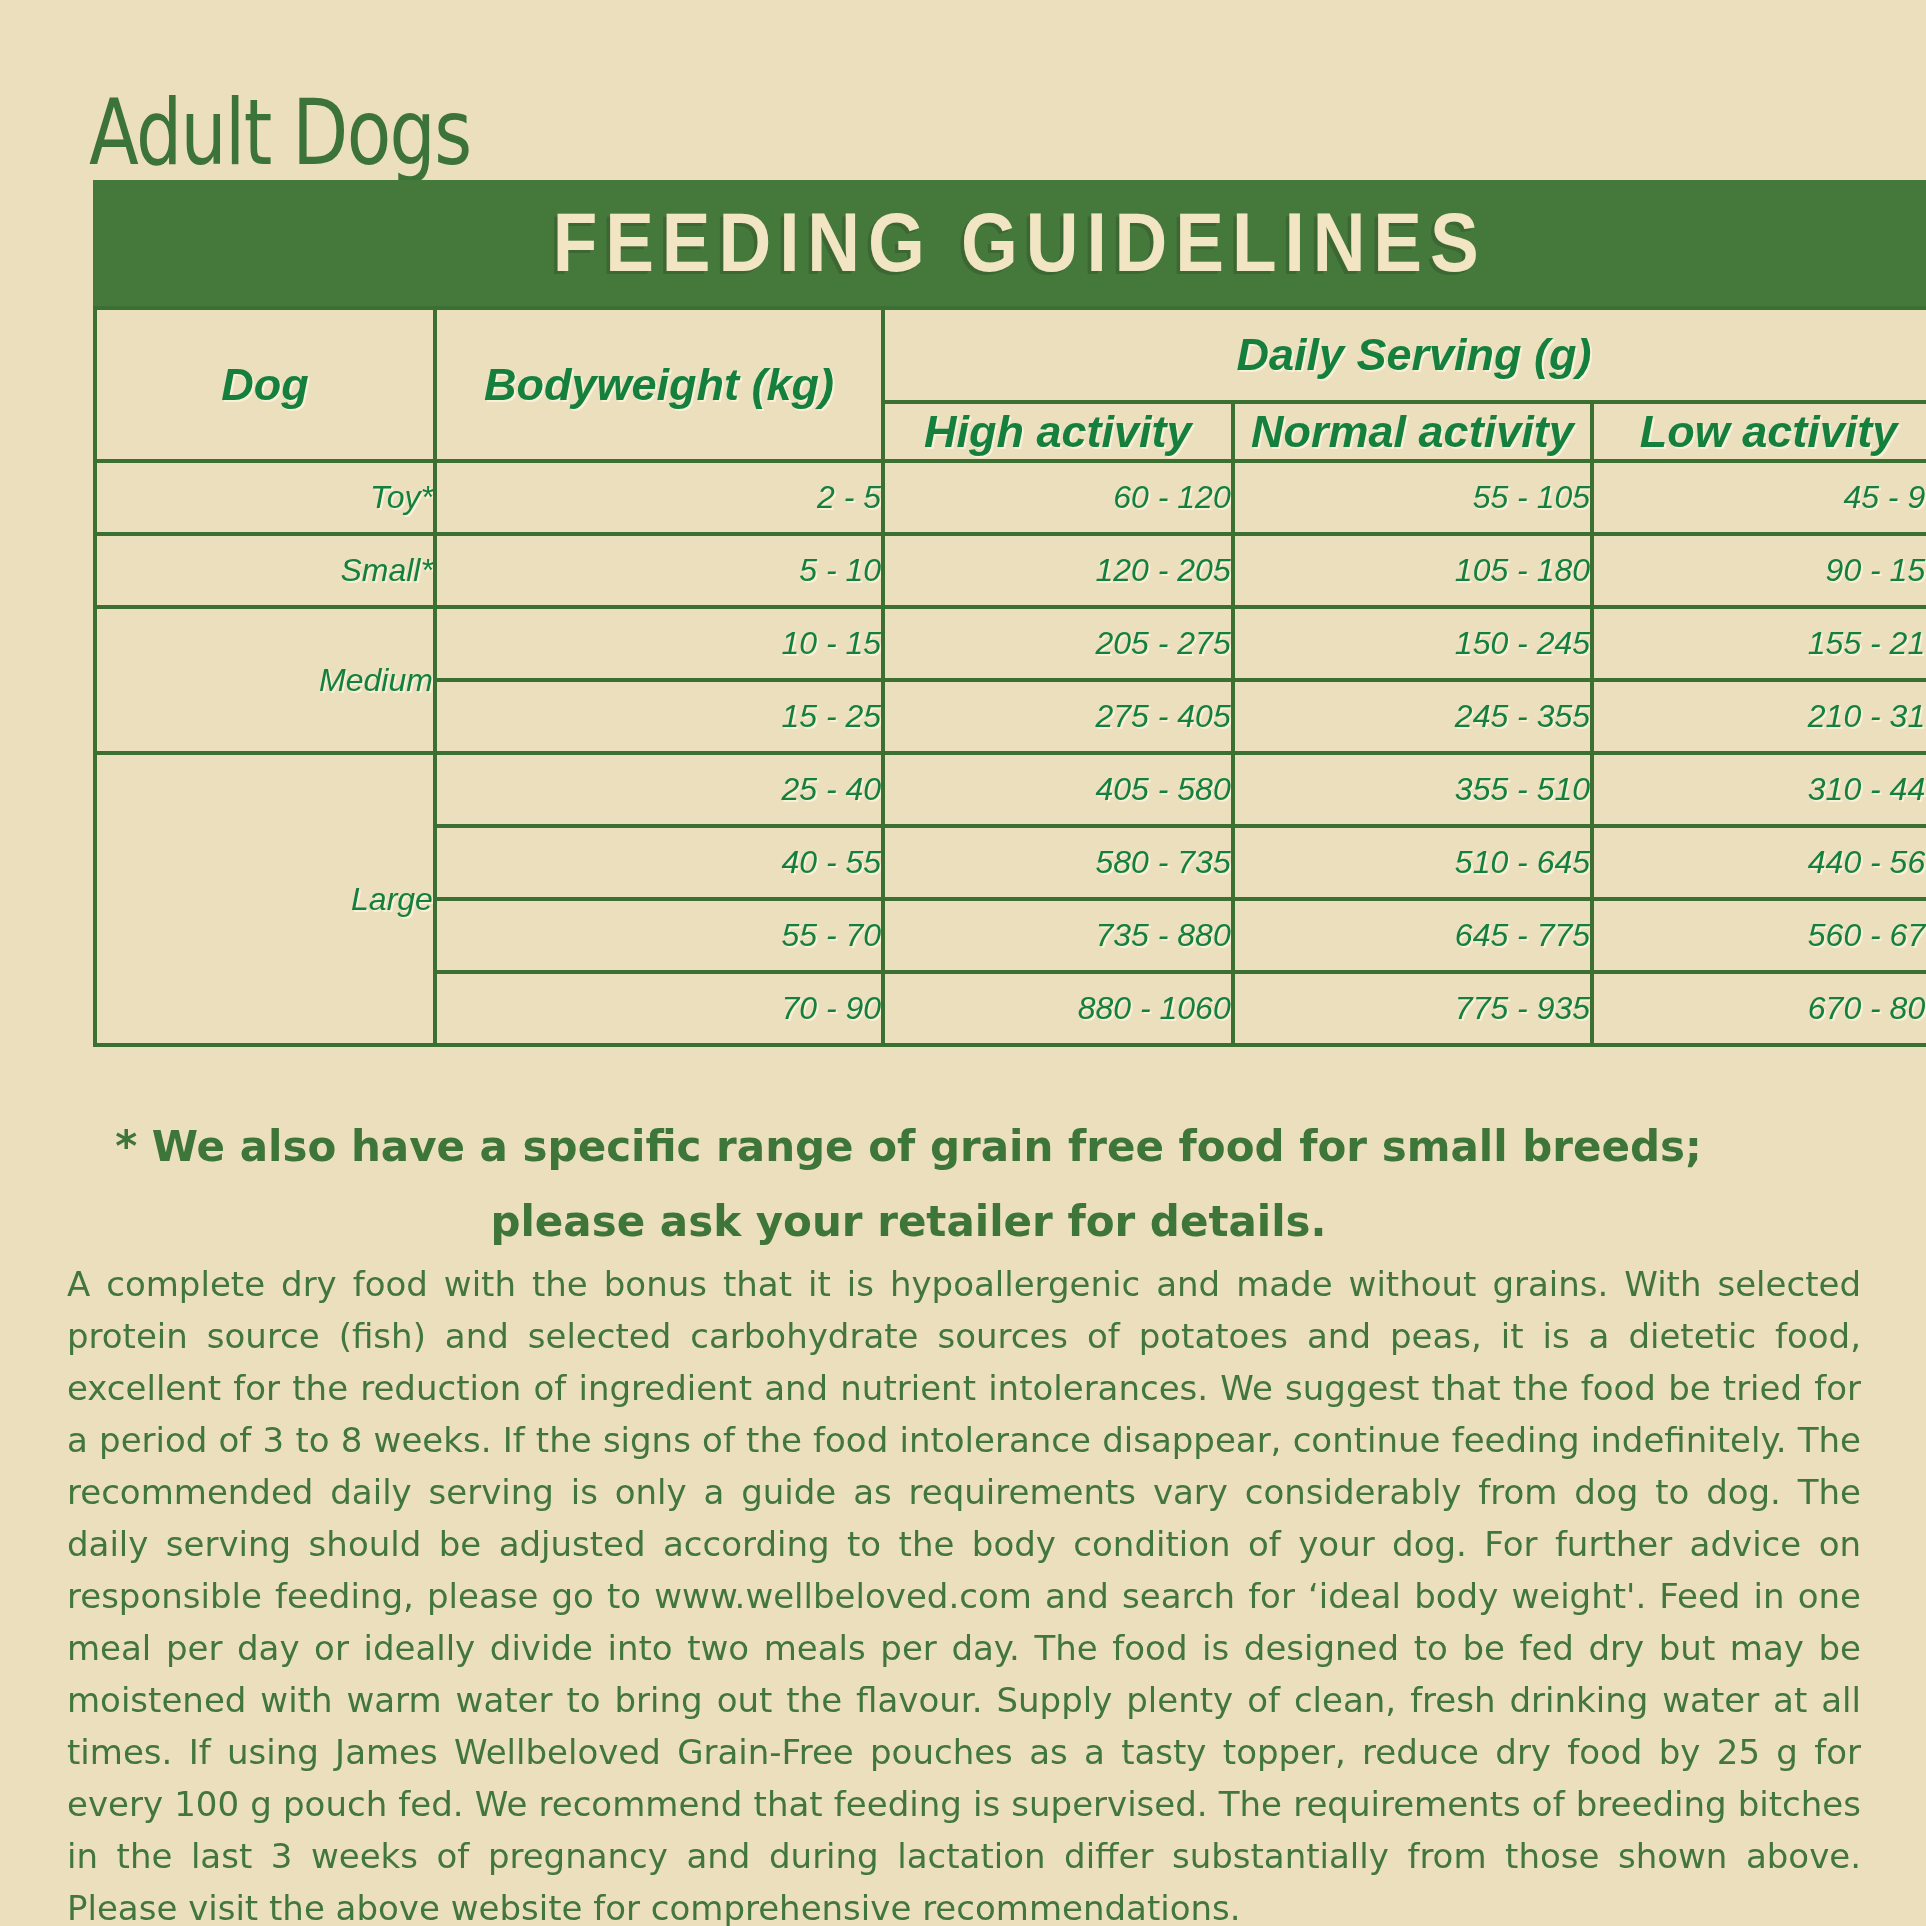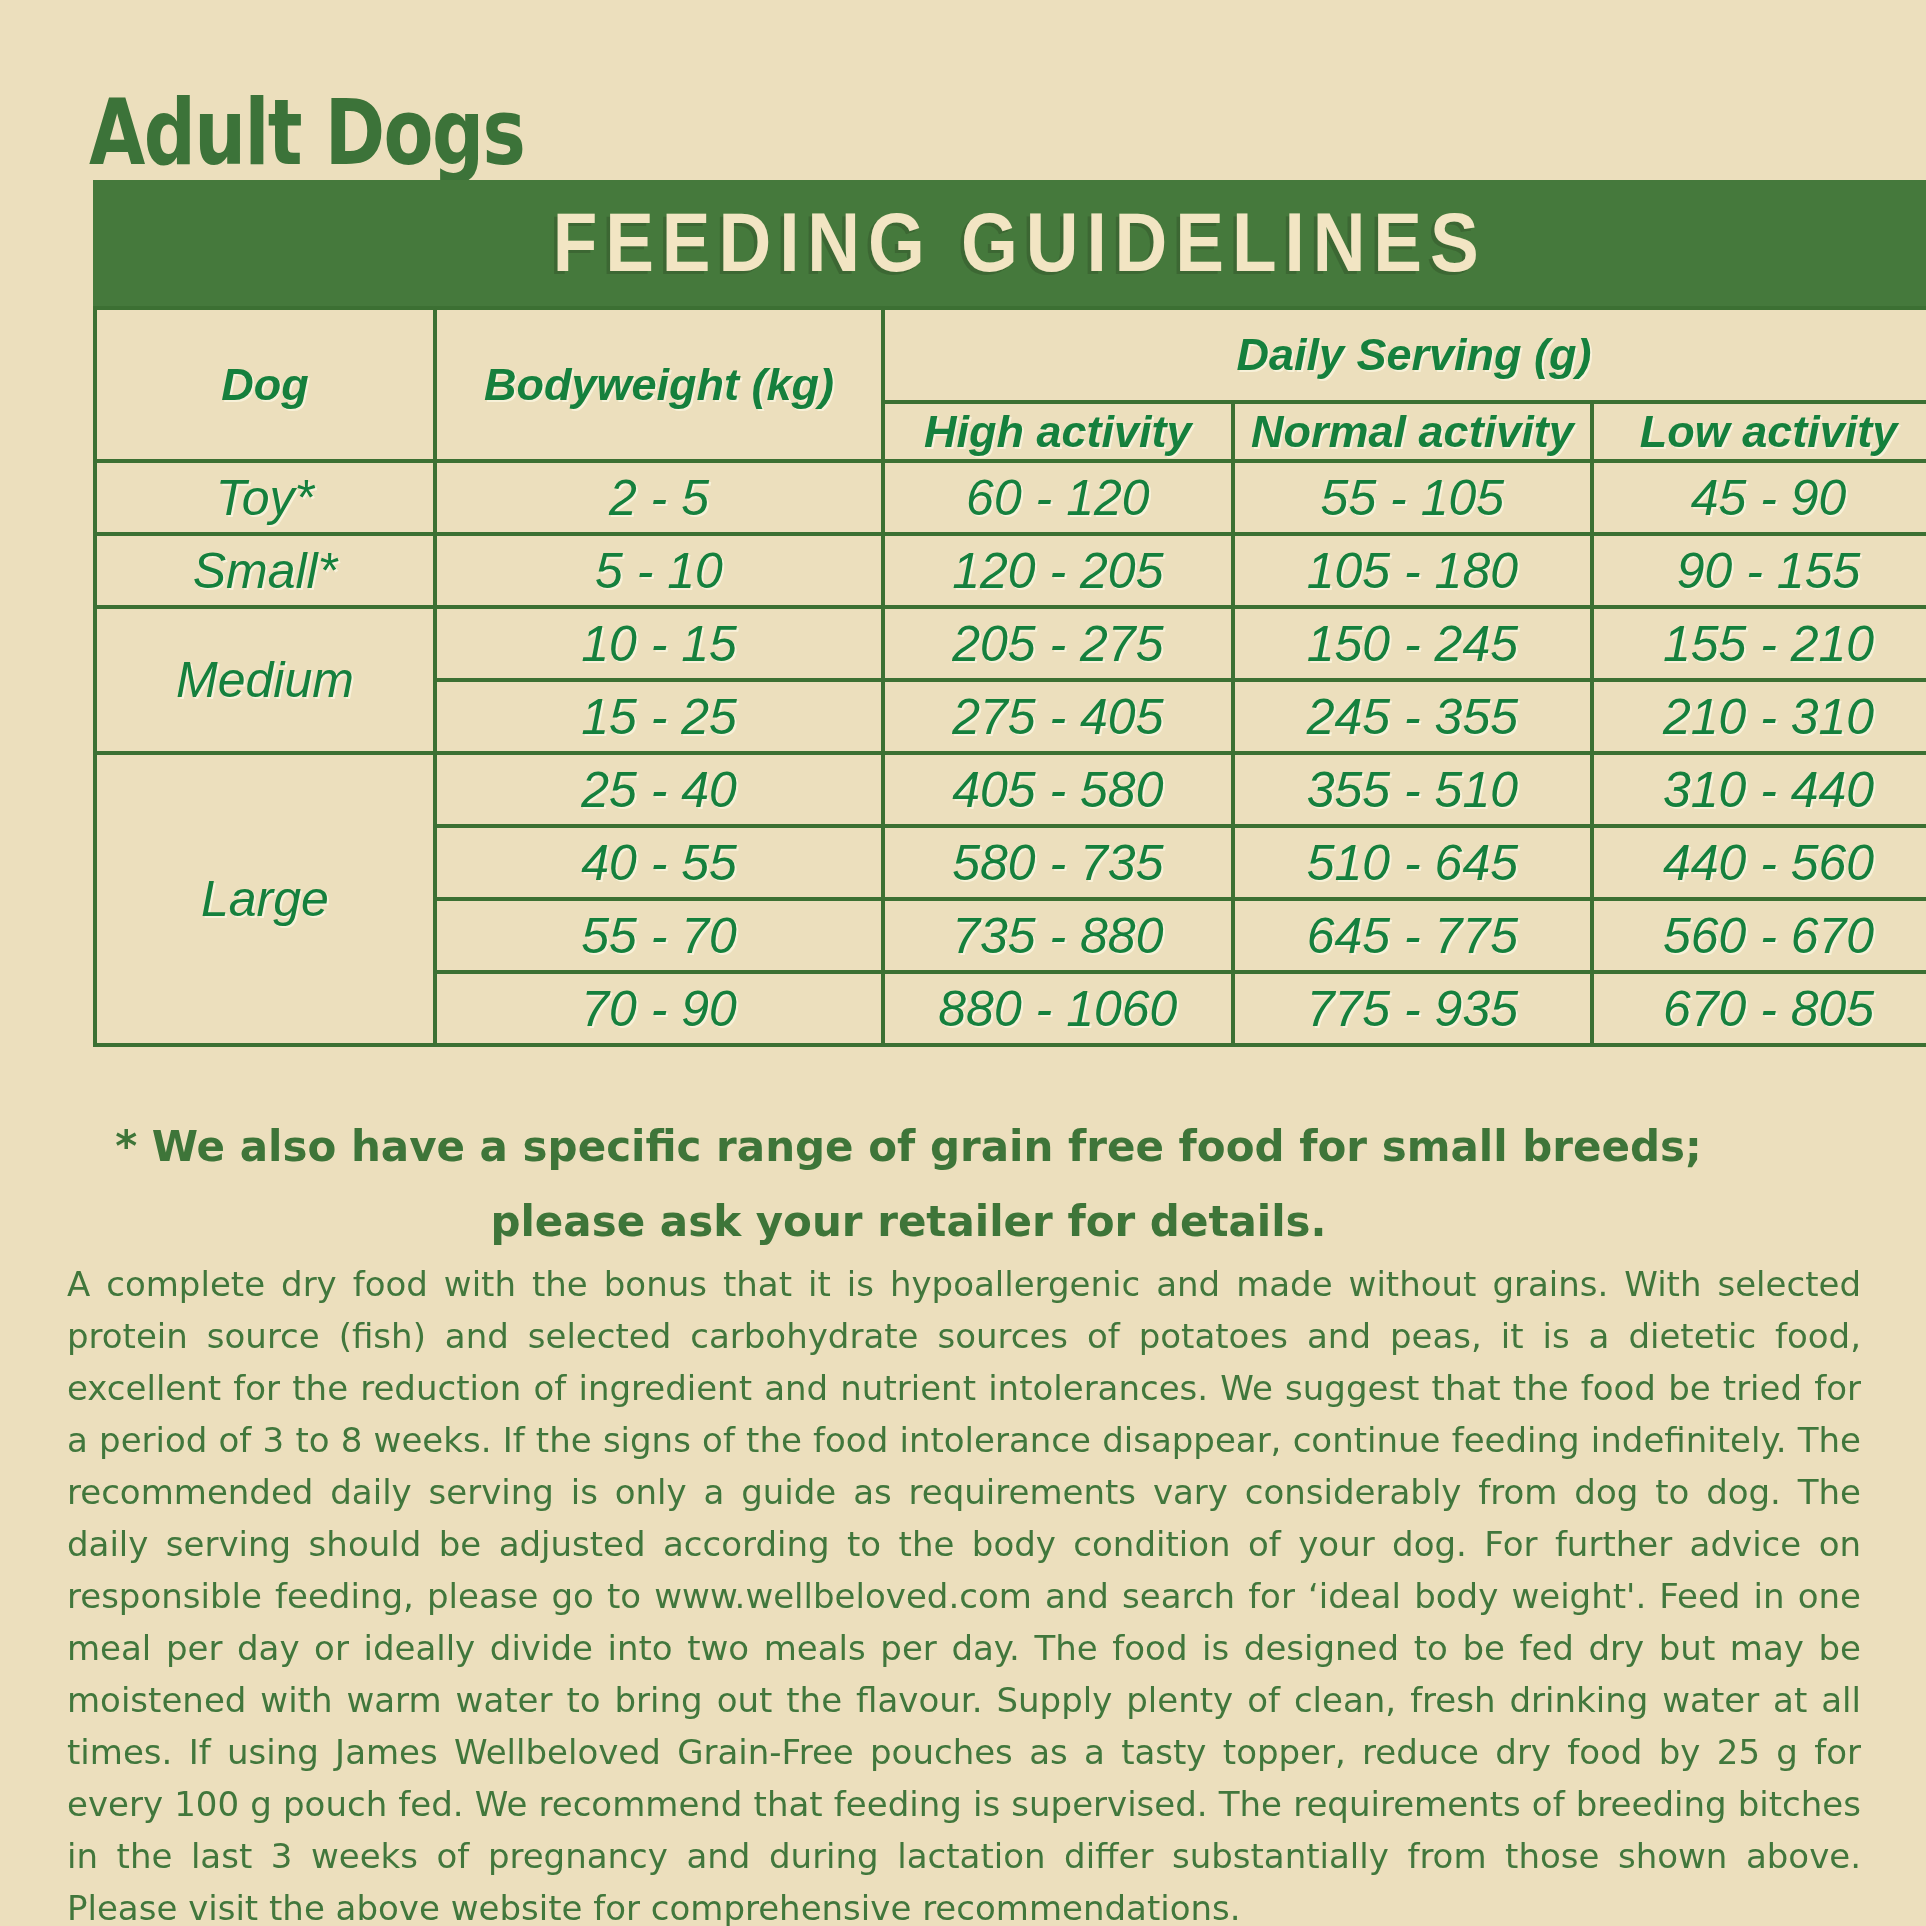--- a/index.html
+++ b/index.html
@@ -14,21 +14,21 @@
     width: 1927px; height: 1927px;
     background: #ecdfbd;
     overflow: hidden;
   }
 
   
   .page-title {
     position: absolute;
     left: 89px; top: 22px;
     font-size: 91px;
-    font-weight: bold;
+    font-weight: normal;
     color: #3c7339;
     line-height: 1.1;
     white-space: nowrap;
   }
   .page-title .squeeze {
     display: inline-block;
     transform: scaleX(0.80);
     transform-origin: 0 50%;
     letter-spacing: -2px;
   }
@@ -69,21 +69,21 @@
   .fg th, .fg td {
     border: 4px solid #3c7033;
     text-align: center;
     vertical-align: middle;
     padding: 0;
     overflow: hidden;
     white-space: nowrap;
     text-shadow: 2px 2px 0 rgba(250, 243, 219, 0.9);
   }
   .fg th { font-size: 45px; font-weight: bold; }
-  .fg td { font-size: 50px; font-weight: normal; }
+  .fg td { font-size: 32px; font-weight: normal; text-align: right; }
   .fg tr.h1 { height: 94px; }
   .fg tr.h2 { height: 59px; margin-top: 8px; }
   .fg tr.body { height: 73px; }
 
   
   .footnote {
     position: absolute;
     left: 77px; top: 1067px;
     width: 1663px;
     font-size: 42px;

